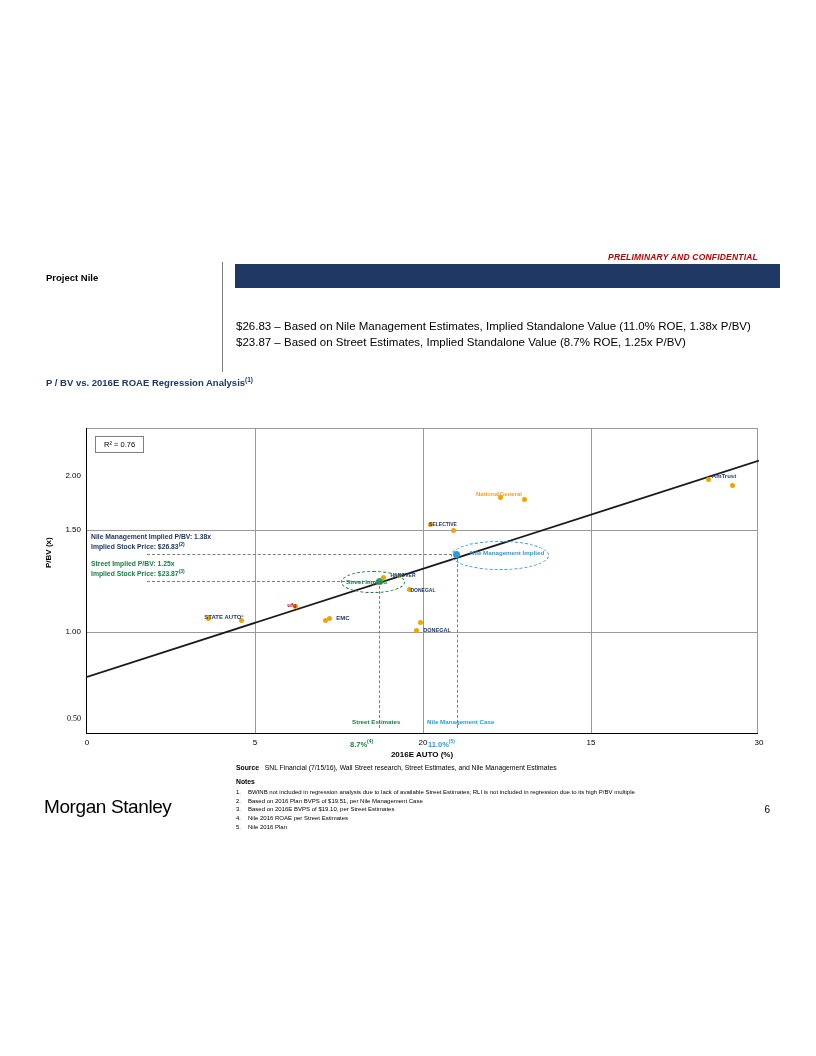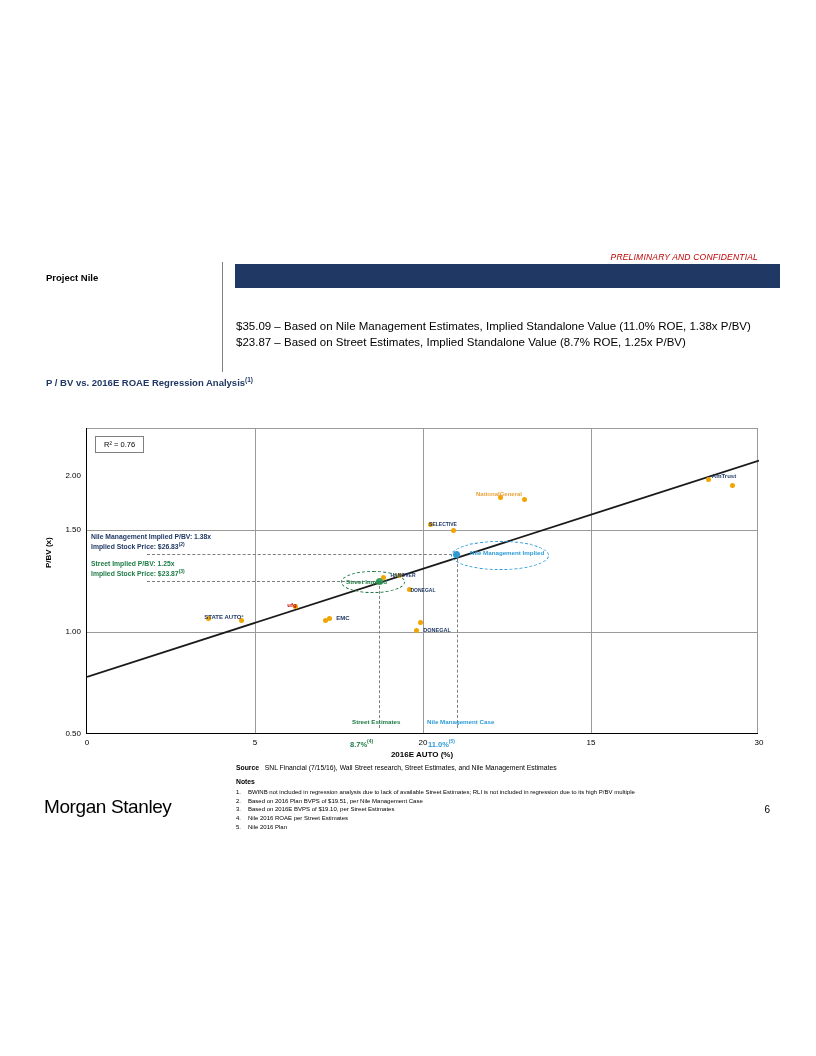--- a/index.html
+++ b/index.html
@@ -21,21 +21,21 @@
     width: 816px;
     height: 1056px;
   }
 
   
   .prelim {
     position: absolute;
     right: 58px;
     top: 252px;
     font-size: 8.5px;
-    font-weight: normal;
+    font-weight: bold;
     font-style: italic;
     color: #C00000;
     letter-spacing: 0.2px;
   }
   .project-tag {
     position: absolute;
     left: 46px;
     top: 272px;
     font-size: 9.5px;
     font-weight: bold;
@@ -291,21 +291,21 @@
 </style>
 </head>
 <body>
 
 <div class="page">
 
   <div class="prelim">PRELIMINARY AND CONFIDENTIAL</div>
   <div class="project-tag">Project Nile</div>
   <div class="vline"></div>
   <div class="title-bar"></div>
-  <div class="sub-line sub1">$35.09 – Based on Nile Management Estimates, Implied Standalone Value (11.0% ROE, 1.38x P/BV)</div>
+  <div class="sub-line sub1">$26.83 – Based on Nile Management Estimates, Implied Standalone Value (11.0% ROE, 1.38x P/BV)</div>
   <div class="sub-line sub2">$23.87 – Based on Street Estimates, Implied Standalone Value (8.7% ROE, 1.25x P/BV)</div>
 
   <div class="section-title">
     <span>P / BV vs. 2016E ROAE Regression Analysis</span><sup>(1)</sup>
   </div>
 
   <div class="axis-y-label">P/BV (x)</div>
   <div class="axis-x-label">2016E AUTO (%)</div>
 
   <div class="chart-area">
@@ -316,21 +316,21 @@
       <div class="grid-v" style="left:168px;"></div>
       <div class="grid-v" style="left:336px;"></div>
       <div class="grid-v" style="left:504px;"></div>
 
       <div class="grid-h" style="top:204px;"></div>
       <div class="grid-h" style="top:102px;"></div>
 
       <div class="ytick" style="top:-5px;margin-top:48px;">2.00</div>
       <div class="ytick" style="top:97px;">1.50</div>
       <div class="ytick" style="top:199px;">1.00</div>
-      <div class="ytick" style="top:301px;">0.50</div>
+      <div class="ytick" style="top:286px;font-family:Liberation Serif, serif;">0.50</div>
 
       <div class="xtick" style="left:0px;">0</div>
       <div class="xtick" style="left:168px;">5</div>
       <div class="xtick" style="left:336px;">20</div>
       <div class="xtick" style="left:504px;">15</div>
       <div class="xtick" style="left:672px;">30</div>
 
       <div class="r2-box">R² = 0.76</div>
 
       <svg width="672" height="306" style="position:absolute;left:0;top:0;">

